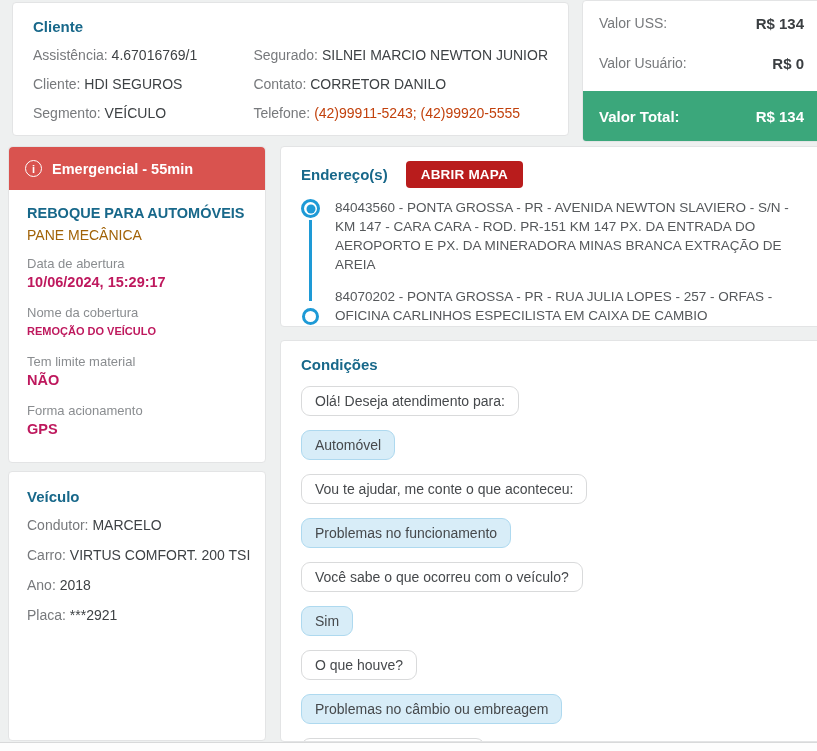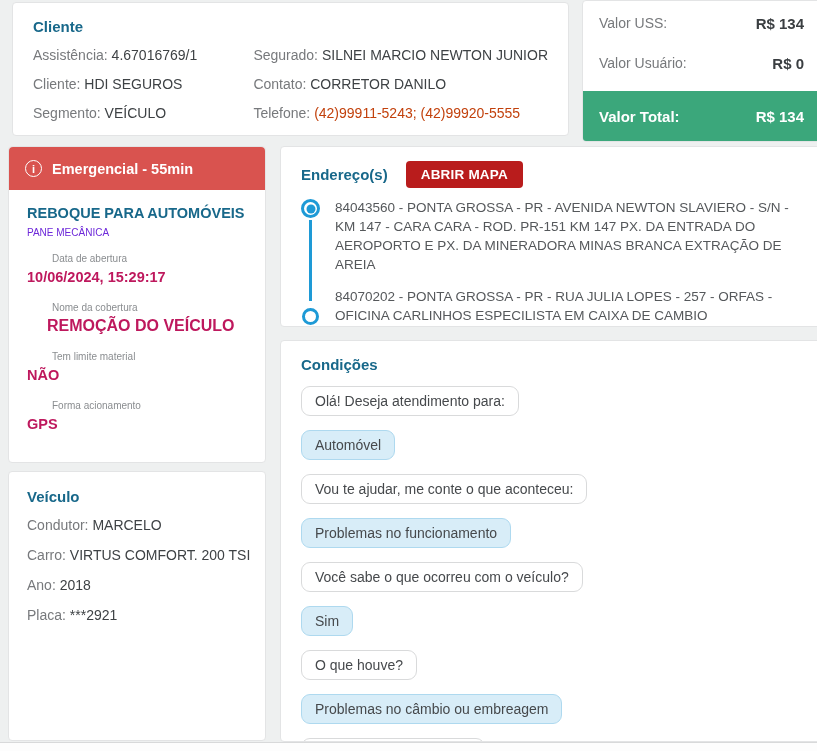--- a/index.html
+++ b/index.html
@@ -42,25 +42,25 @@
     display:flex; align-items:center; gap:10px; padding:0 16px;
     color:#fff; font-weight:bold; font-size:14.5px;
   }
   .info-icon {
     width:17px; height:17px; border:1.7px solid #fff; border-radius:50%;
     display:inline-flex; align-items:center; justify-content:center;
     font-size:11px; font-weight:bold; color:#fff; flex-shrink:0;
   }
   .service-body { padding:13px 18px; }
   .service-name { color:#18688a; font-weight:bold; font-size:14.5px; line-height:20px; }
-  .service-detail { color:#6d28d9; font-size:10px; margin-top:4px; margin-bottom:12px; }
+  .service-detail { color:#a16207; font-size:14px; margin-top:4px; margin-bottom:12px; }
   .fg { margin-bottom:12px; }
-  .fg-label { color:#8a8d90; font-size:10px; line-height:17px;margin-left:25px; }
+  .fg-label { color:#8a8d90; font-size:13px; line-height:17px; }
   .fg-value { color:#be185d; font-weight:bold; font-size:14.5px; line-height:20px; }
-  .fg-value.big { font-size:16px;margin-left:20px; }
+  .fg-value.big { font-size:11px; }
 
   
   #vehicle-card { left:8px; top:471px; width:258px; height:270px; padding:16px 18px; }
   #vehicle-card .field-row { margin-top:11px; }
 
   
   #addresses-card { left:280px; top:146px; width:560px; height:181px; padding:14px 20px; overflow:hidden; }
   .addr-header { display:flex; align-items:center; gap:18px; margin-bottom:10px; }
   .map-btn {
     background:#b91c1c; color:#fff; font-weight:bold; font-size:13.5px;

